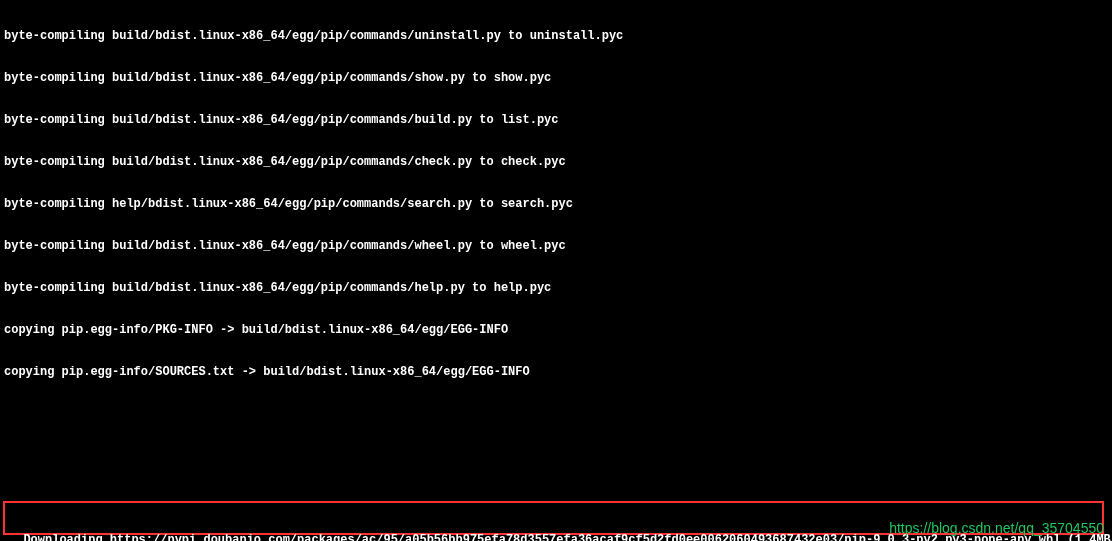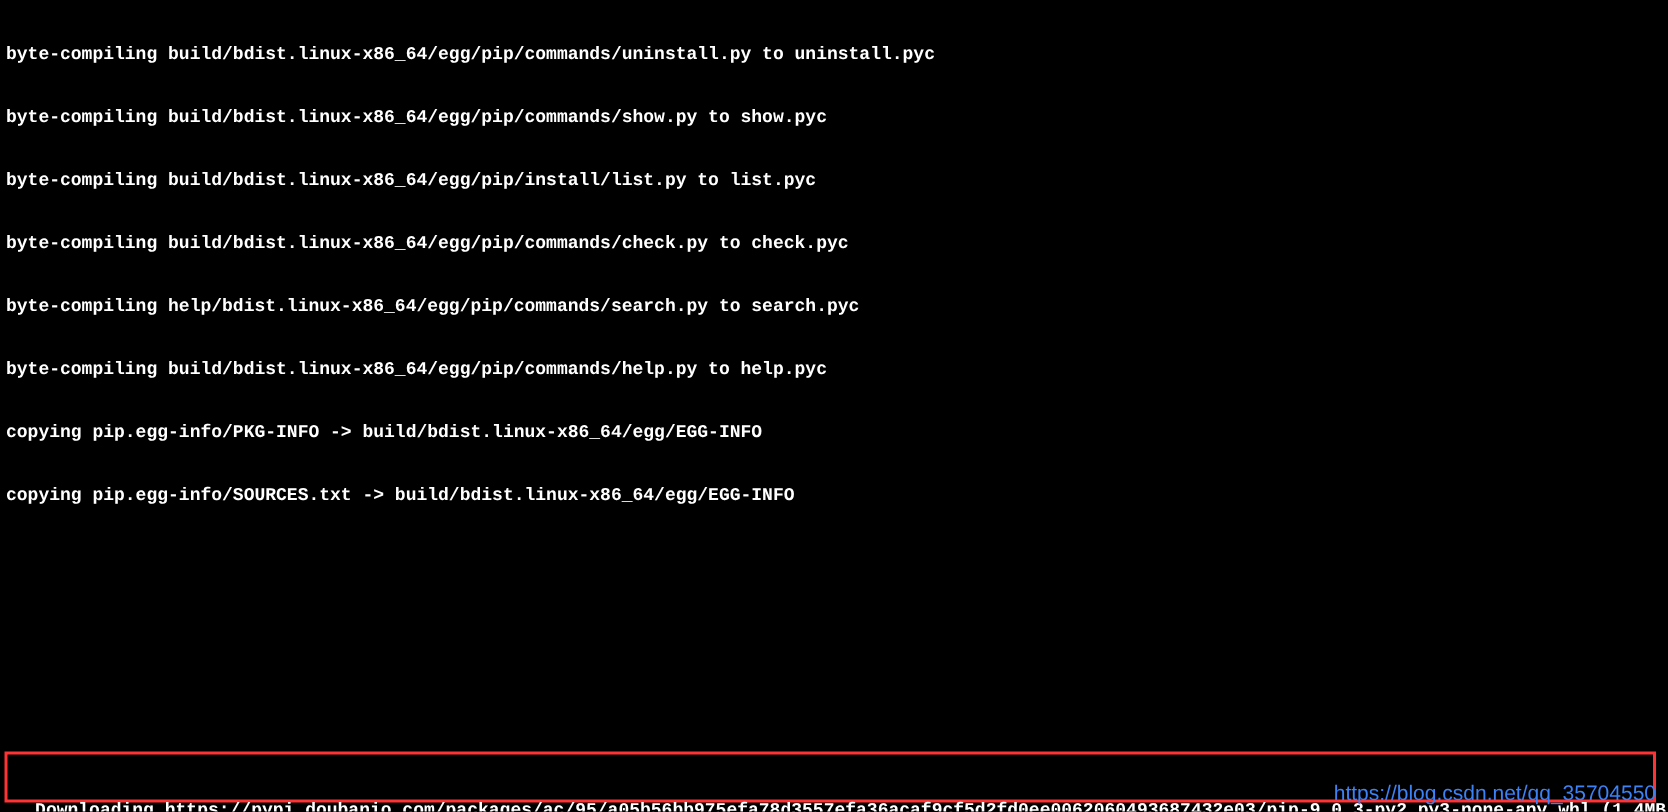--- a/index.html
+++ b/index.html
@@ -36,34 +36,35 @@
       bottom: 6px;
       height: 34px;
     }
     .highlight-inner {
       white-space: pre;
     }
     .watermark {
       position: absolute;
       right: 8px;
       bottom: 6px;
-      color: #3b82f6;
+      color: #22c55e;
       font-family: Arial, sans-serif;
       font-size: 14px;
     }
   </style>
 </head>
 <body>
 
 <div class="terminal">
   <span class="line">byte-compiling build/bdist.linux-x86_64/egg/pip/commands/uninstall.py to uninstall.pyc</span>
   <span class="line">byte-compiling build/bdist.linux-x86_64/egg/pip/commands/show.py to show.pyc</span>
-  <span class="line">byte-compiling build/bdist.linux-x86_64/egg/pip/install/list.py to list.pyc</span>
+  <span class="line">byte-compiling build/bdist.linux-x86_64/egg/pip/commands/build.py to list.pyc</span>
   <span class="line">byte-compiling build/bdist.linux-x86_64/egg/pip/commands/check.py to check.pyc</span>
   <span class="line">byte-compiling help/bdist.linux-x86_64/egg/pip/commands/search.py to search.pyc</span>
+  <span class="line">byte-compiling build/bdist.linux-x86_64/egg/pip/commands/wheel.py to wheel.pyc</span>
   <span class="line">byte-compiling build/bdist.linux-x86_64/egg/pip/commands/help.py to help.pyc</span>
   <span class="line">copying pip.egg-info/PKG-INFO -&gt; build/bdist.linux-x86_64/egg/EGG-INFO</span>
   <span class="line">copying pip.egg-info/SOURCES.txt -&gt; build/bdist.linux-x86_64/egg/EGG-INFO</span>
   
   
   
   
   
   
   

